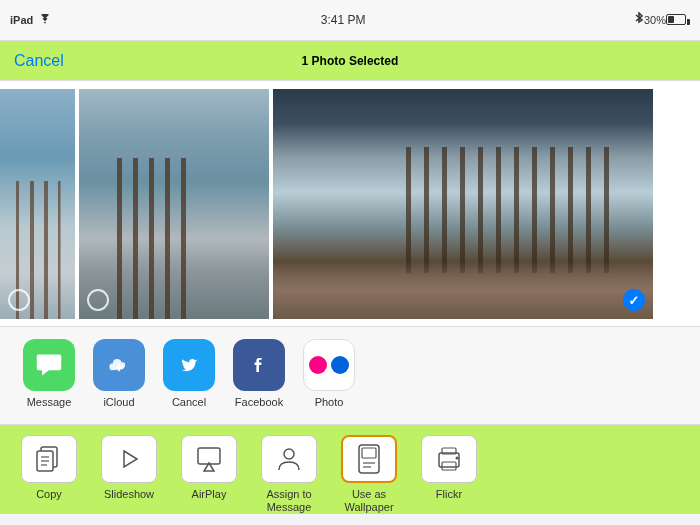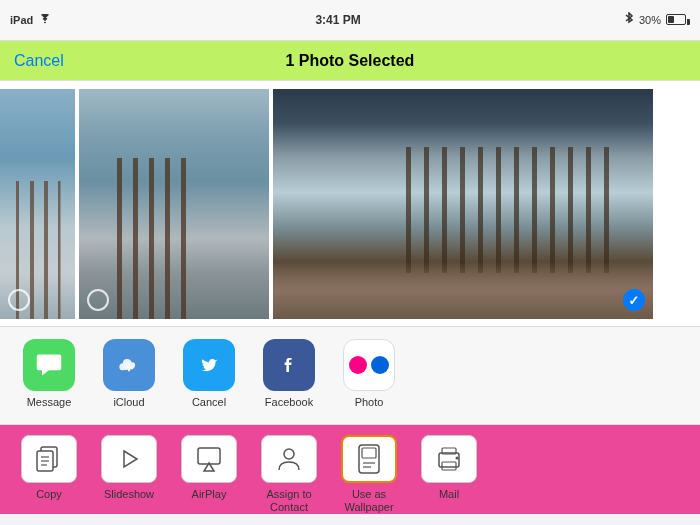--- a/index.html
+++ b/index.html
@@ -24,27 +24,26 @@
     .status-left {
       display: flex;
       align-items: center;
       gap: 5px;
       font-size: 11px;
       font-weight: 600;
       color: #333;
     }
     .status-center {
       font-size: 12px;
-      font-weight: 700;
+      font-weight: 400;
       color: #333;
     }
     .status-right {
       display: flex;
       align-items: center;
-      gap: 5px;
       font-size: 11px;
       color: #333;
     }
     .battery-body {
       width: 20px;
       height: 11px;
       border: 1.5px solid #333;
       border-radius: 2px;
       position: relative;
       display: inline-block;
@@ -79,21 +78,21 @@
       height: 40px;
     }
     #cancel-button {
       color: #007aff;
       font-size: 16px;
       cursor: pointer;
       background: none;
       border: none;
     }
     #nav-title {
-      font-size: 16px;
+      font-size: 12px;
       font-weight: 600;
       color: #000;
     }
 
     
     #photos-grid {
       display: flex;
       flex-direction: row;
       gap: 4px;
       padding: 8px 8px 8px 0;
@@ -216,21 +215,21 @@
     }
 
     
     #share-actions {
       display: flex;
       flex-direction: row;
       align-items: flex-start;
       padding: 12px 14px 8px 14px;
       background: #f7f7f7;
       border-top: 1px solid #ddd;
-      gap: 10px;
+      gap: 0;
       height: 98px;
     }
 
     .share-item {
       display: flex;
       flex-direction: column;
       align-items: center;
       gap: 5px;
       width: 70px;
       cursor: pointer;
@@ -258,21 +257,21 @@
     .icon-twitter { background: #1da1f2; }
     .icon-facebook { background: #3b5998; }
     .icon-flickr { background: #fff; border: 1px solid #ddd; }
 
     
     #action-buttons {
       display: flex;
       flex-direction: row;
       align-items: flex-start;
       padding: 10px 14px 8px 14px;
-      background: #ec4899;
+      background: #bef264;
       border-top: 1px solid #ddd;
       gap: 10px;
       height: 90px;
     }
 
     .action-item {
       display: flex;
       flex-direction: column;
       align-items: center;
       gap: 5px;
@@ -471,21 +470,21 @@
     <span class="action-label">AirPlay</span>
   </div>
 
   <div class="action-item">
     <div class="action-icon">
       <svg width="26" height="28" viewBox="0 0 26 28" fill="none">
         <circle cx="13" cy="9" r="5" stroke="#555" stroke-width="1.5"></circle>
         <path d="M3 25 Q3 17 13 17 Q23 17 23 25" stroke="#555" stroke-width="1.5" fill="none"></path>
       </svg>
     </div>
-    <span class="action-label" style="line-height:1.2;">Assign to Contact</span>
+    <span class="action-label" style="line-height:1.2;">Assign to Message</span>
   </div>
 
   <div class="action-item">
     <div class="action-icon highlighted">
       <svg width="24" height="30" viewBox="0 0 24 30" fill="none">
         <rect x="2" y="1" width="20" height="28" rx="3" stroke="#555" stroke-width="1.5"></rect>
         <rect x="5" y="4" width="14" height="10" rx="1" stroke="#555" stroke-width="1.2"></rect>
         <line x1="6" y1="19" x2="18" y2="19" stroke="#555" stroke-width="1.2"></line>
         <line x1="6" y1="23" x2="14" y2="23" stroke="#555" stroke-width="1.2"></line>
       </svg>
@@ -495,16 +494,16 @@
 
   <div class="action-item">
     <div class="action-icon">
       <svg width="28" height="28" viewBox="0 0 28 28" fill="none">
         <rect x="4" y="8" width="20" height="14" rx="2" stroke="#555" stroke-width="1.5"></rect>
         <rect x="7" y="3" width="14" height="6" rx="1" stroke="#555" stroke-width="1.2"></rect>
         <rect x="7" y="17" width="14" height="8" rx="1" stroke="#555" stroke-width="1.2"></rect>
         <circle cx="22" cy="13" r="1.5" fill="#555"></circle>
       </svg>
     </div>
-    <span class="action-label">Mail</span>
+    <span class="action-label">Flickr</span>
   </div>
 
 </div>
 
 </body></html>

